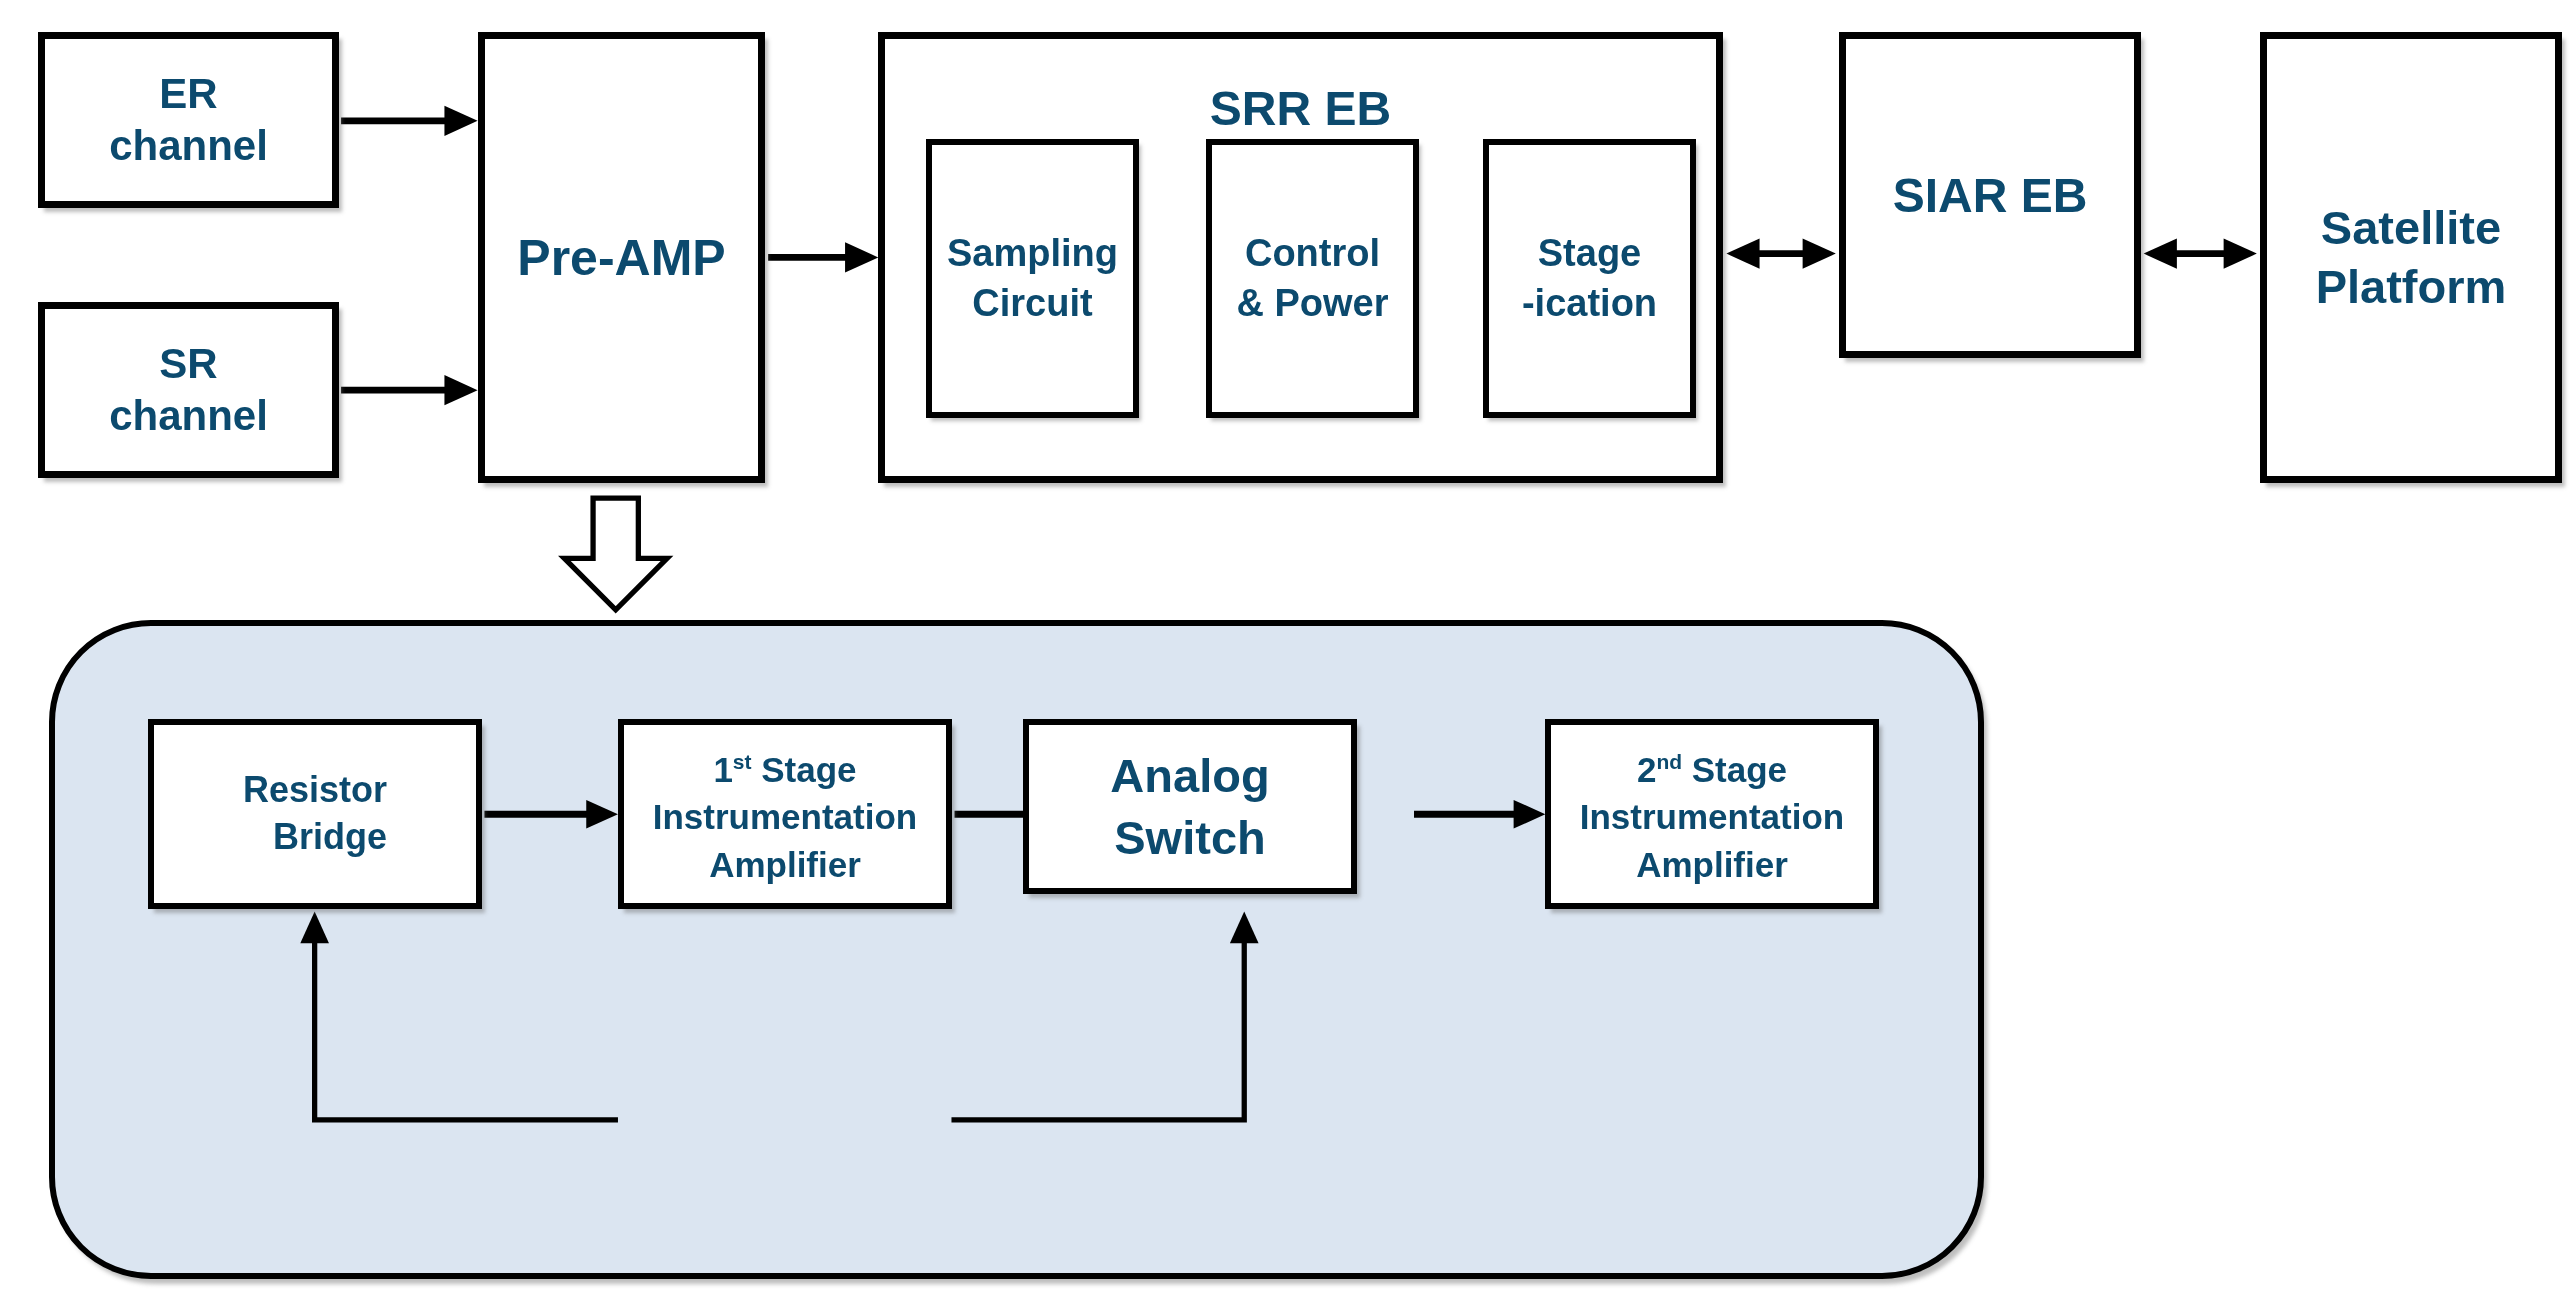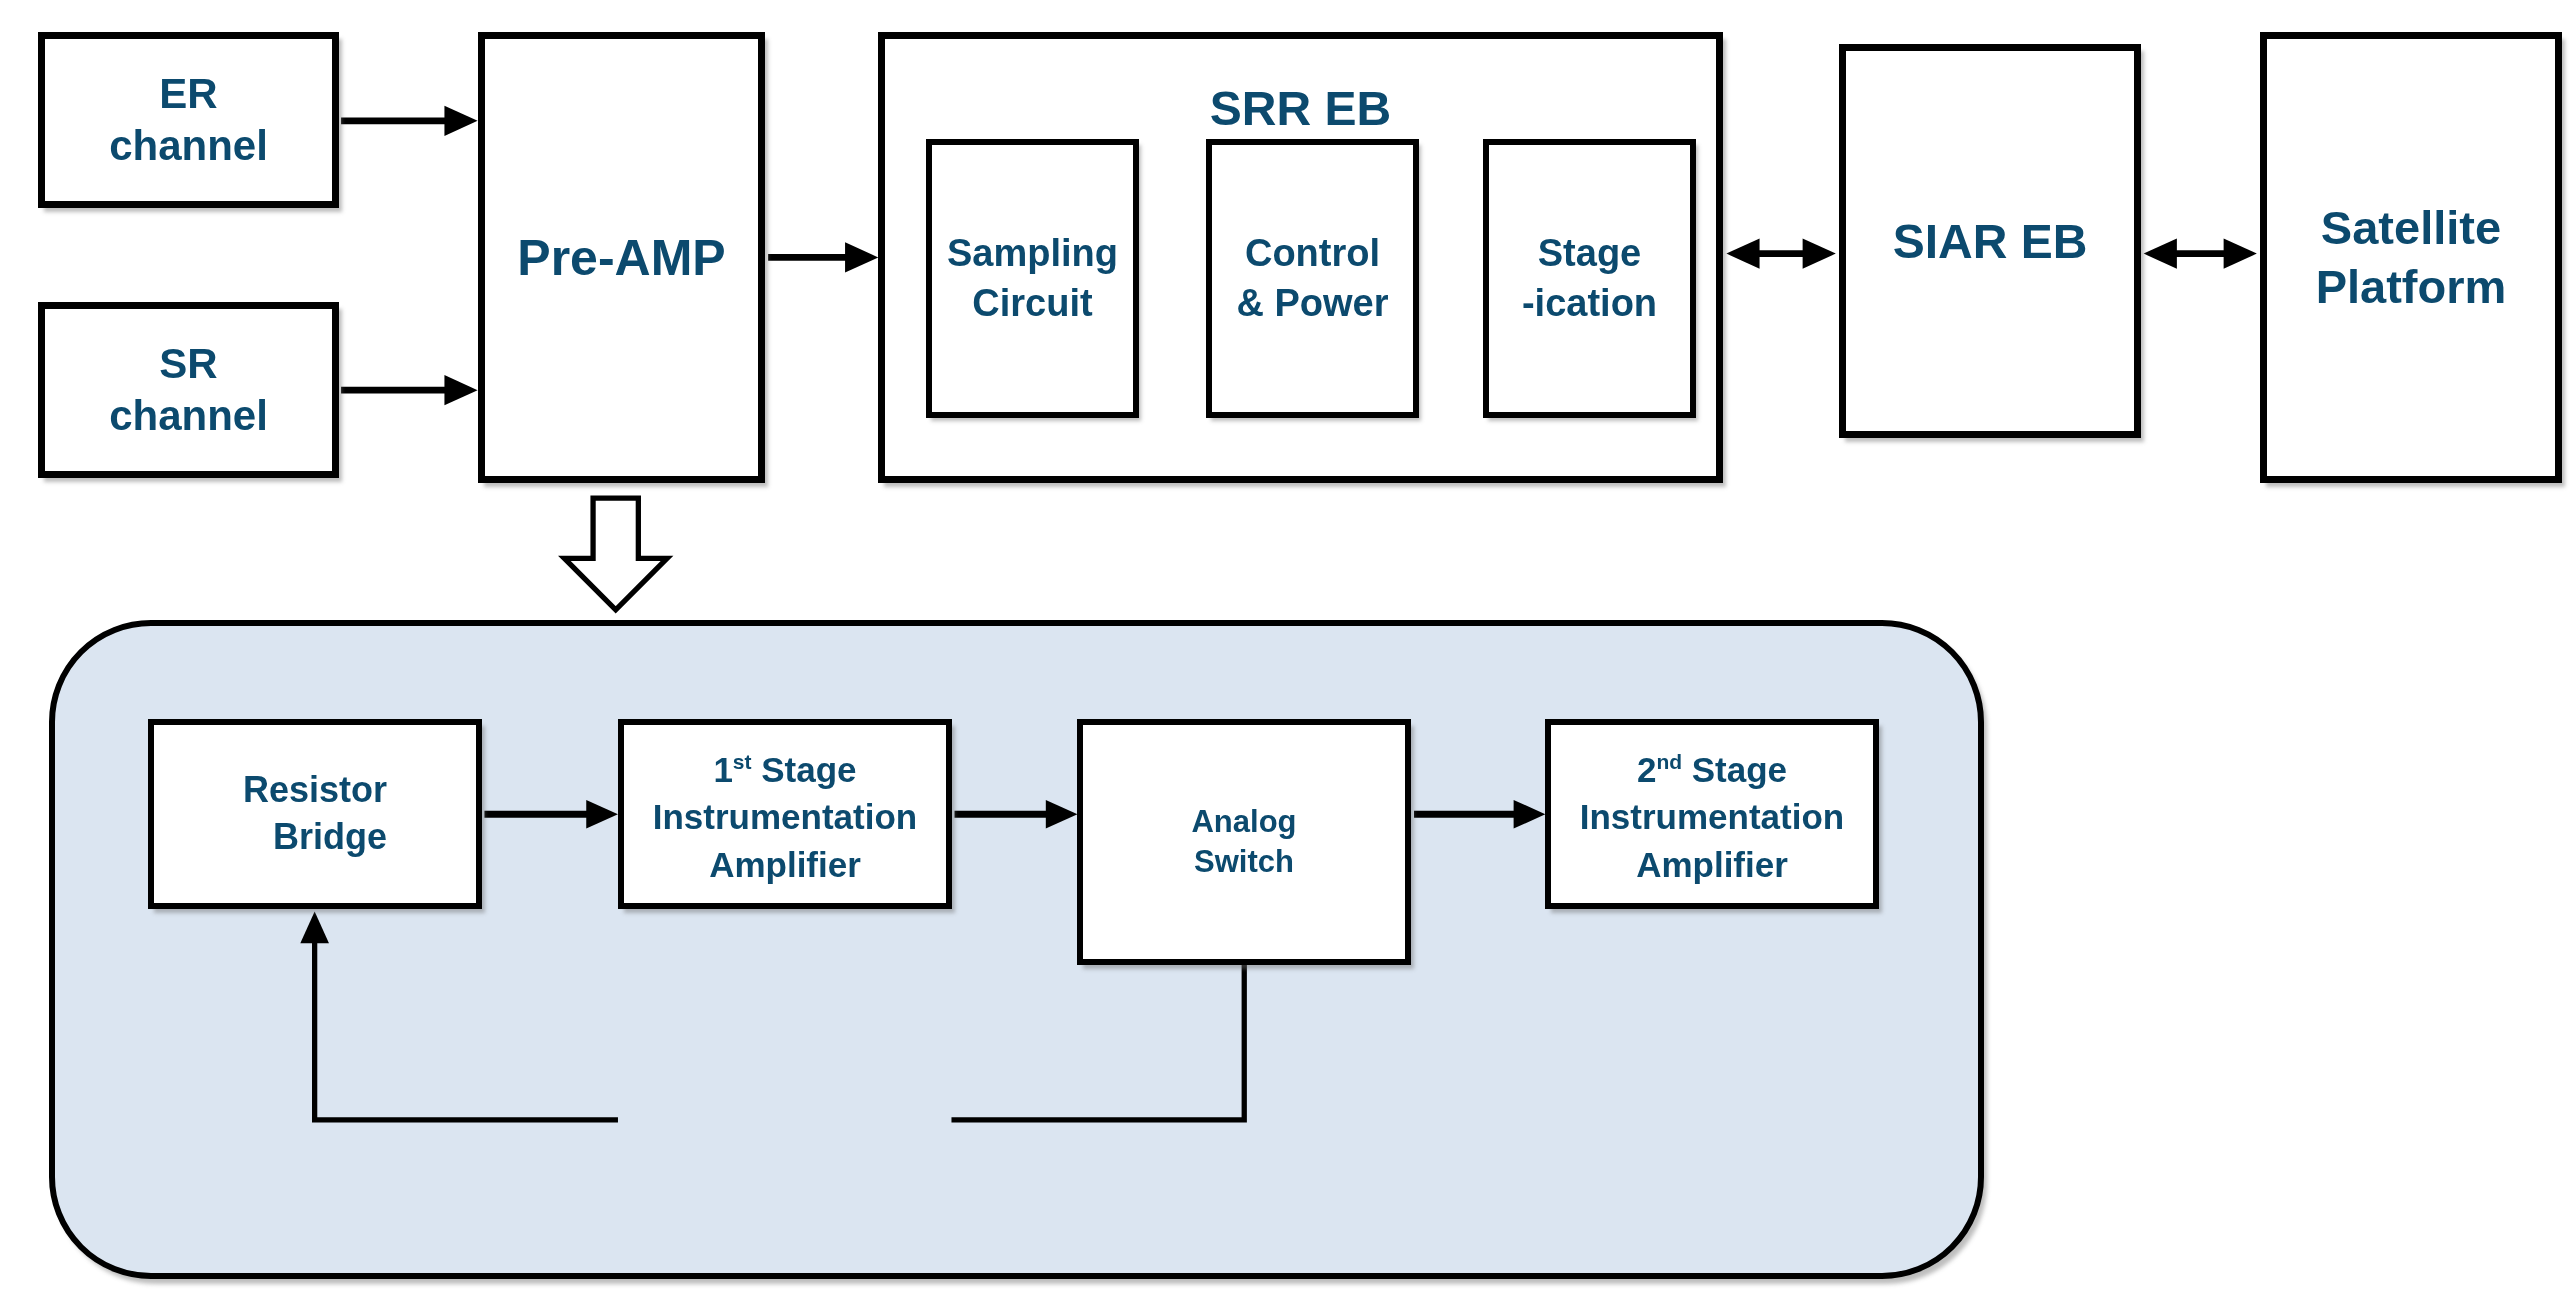--- a/index.html
+++ b/index.html
@@ -16,31 +16,31 @@
   .srr {left:878px;top:32px;  width:845px;height:451px; display:block;}
   .srr-title{position:absolute;top:42px;left:0;width:100%;text-align:center;
              font-size:48px;font-weight:bold;}
   .sub {position:absolute;box-sizing:border-box;background:#fff;border:6.8px solid #000;
         display:flex;align-items:center;justify-content:center;text-align:center;
         font-weight:bold;font-size:38px;line-height:1.3;
         box-shadow:3.8px 4.5px 3.8px -1.5px rgba(110,110,110,0.45);}
   .sub1{left:41px; top:100px;width:213px;height:279px;}
   .sub2{left:321px;top:100px;width:213px;height:279px;}
   .sub3{left:598px;top:100px;width:213px;height:279px;}
-  .siar{left:1839px;top:32px; width:302px; height:394px; font-size:48px;margin-top:12px;}
+  .siar{left:1839px;top:32px; width:302px; height:326px; font-size:48px;}
   .sat {left:2260px;top:32px; width:302px; height:451px; font-size:47px; line-height:1.25;}
   
   .detail{position:absolute;left:49px;top:620px;width:1935px;height:659px;box-sizing:border-box;
           border:6.8px solid #000;border-radius:102px;
           box-shadow:4.5px 6px 4.5px -1.5px rgba(110,110,110,0.45);}
   .inner{border-width:6.8px;}
   .rb {left:148px; top:719px; width:334px;height:190px;font-size:36px;line-height:1.3;text-align:right;}
   .st1{left:618px; top:719px; width:334px;height:190px;font-size:35px;line-height:1.35;display:block;
        padding-top:21px;}
-  .asw{left:1077px;top:719px; width:334px;height:246px;font-size:31px;line-height:1.3;}
+  .asw{left:1023px;top:719px; width:334px;height:175px;font-size:47px;line-height:1.3;}
   .st2{left:1545px;top:719px; width:334px;height:190px;font-size:35px;line-height:1.35;display:block;
        padding-top:21px;}
   .ff {left:618px; top:1015px;width:334px;height:198px;font-size:41px;line-height:1.4;}
   .stage-line{text-align:center;}
   sup{font-size:60%;}
   .keepspace{white-space:pre;}
   svg.overlay{position:absolute;left:0;top:0;width:2576px;height:1298px;pointer-events:none;}
 </style>
 </head>
 <body>

